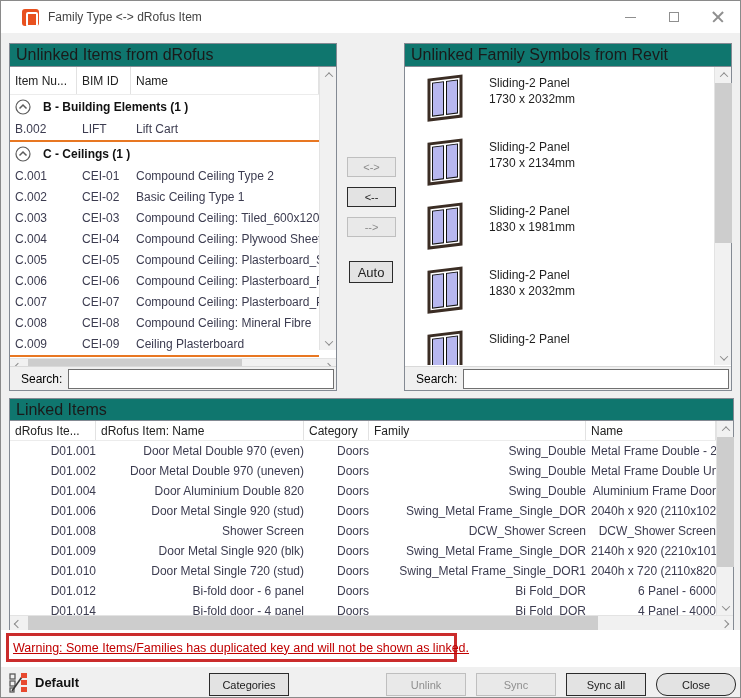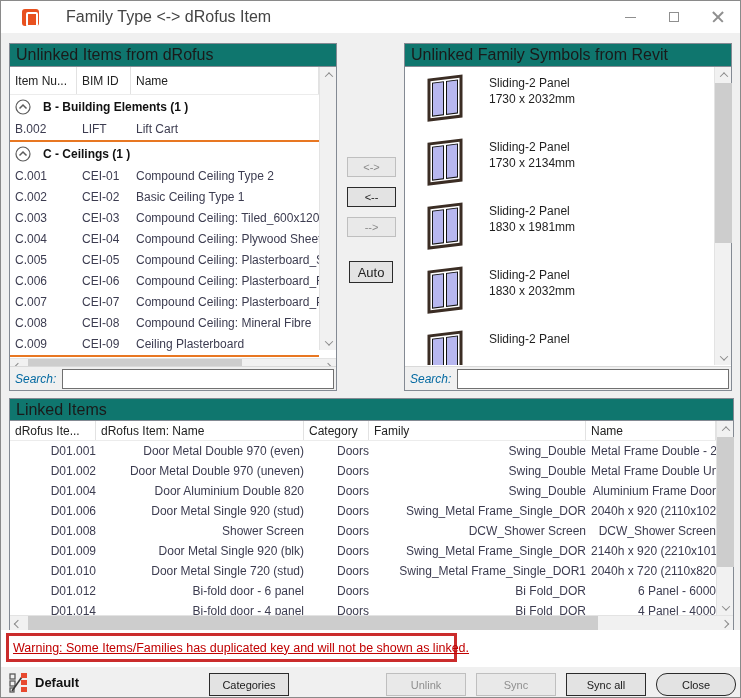--- a/index.html
+++ b/index.html
@@ -5,21 +5,21 @@
   * { margin:0; padding:0; box-sizing:border-box; }
   html,body { background:#d7d7d7; font-family:"Liberation Sans", sans-serif; }
   .window{
     position:relative; width:741px; height:698px; background:#f0f0f0;
     border:1px solid #8a8a8a; overflow:hidden; font-size:12px; color:#1a1a1a;
   }
   
   .titlebar{ position:absolute; left:0; top:0; width:100%; height:32px; background:#ffffff; display:flex; align-items:center; }
   .app-icon{ width:17px; height:17px; margin-left:21px; background:#e8511f; border-radius:3px; position:relative; flex:0 0 auto;}
   .app-icon::after{ content:""; position:absolute; left:4px; top:3px; width:8px; height:11px; border:2px solid #fff; border-radius:2px; }
-  .win-title{ margin-left:27px; color:#444; font-size:16px; }
+  .win-title{ margin-left:9px; color:#444; font-size:12px; }
   .win-controls{ margin-left:auto; display:flex; height:100%; }
   .wbtn{ width:44px; height:100%; display:flex; align-items:center; justify-content:center; cursor:default; }
   .glyph-min{ width:11px; height:0; border-top:1.6px solid #8f8f8f; }
   .glyph-max{ width:10px; height:10px; border:1.4px solid #8f8f8f; }
   .glyph-x{ position:relative; width:12px; height:12px; }
   .glyph-x::before,.glyph-x::after{ content:""; position:absolute; left:-1px; top:5px; width:14px; height:1.6px; background:#8f8f8f; }
   .glyph-x::before{ transform:rotate(45deg);} .glyph-x::after{ transform:rotate(-45deg);}
 
   
   .panel{ position:absolute; background:#fff; border:1px solid #848a93; }
@@ -50,21 +50,21 @@
   .orange-sep{ height:2px; background:#e87722; margin:1px 0 0 0; }
 
   
   .lt-c0{ width:67px; flex:0 0 67px;} .lt-c1{ width:54px; flex:0 0 54px;} .lt-c2{ flex:1;}
   
   .lk-c0{ width:86px; flex:0 0 86px;} .lk-c1{ width:208px; flex:0 0 208px;} .lk-c2{ width:65px; flex:0 0 65px;}
   .lk-c3{ width:217px; flex:0 0 217px;} .lk-c4{ flex:1;}
 
   
   .search-row{ position:absolute; left:0; bottom:0; width:100%; height:24px; background:#f0f0f0; display:flex; align-items:center; border-top:1px solid #d9d9d9; }
-  .search-row label{ margin-left:5px; color:#0369a1;font-style:italic; }
+  .search-row label{ margin-left:11px; color:#000000; }
   .search-row input{ margin-left:6px; margin-right:2px; flex:1; height:20px; border:1px solid #707070; background:#fff; font-family:"Liberation Sans",sans-serif; font-size:12px; padding:0 3px; outline:none; }
 
   
   .rv-item{ display:flex; height:64px; padding:4px 0 0 22px; }
   .rv-item svg{ flex:0 0 auto; }
   .rv-text{ margin-left:24px; padding-top:4px; }
   .rv-name,.rv-size{ font-size:12px; color:#1f1f1f; line-height:16px; }
 
   
   .tbtn{ position:absolute; left:346px; width:49px; height:20px; background:#e3e3e3; border:1px solid #2b2b2b;

